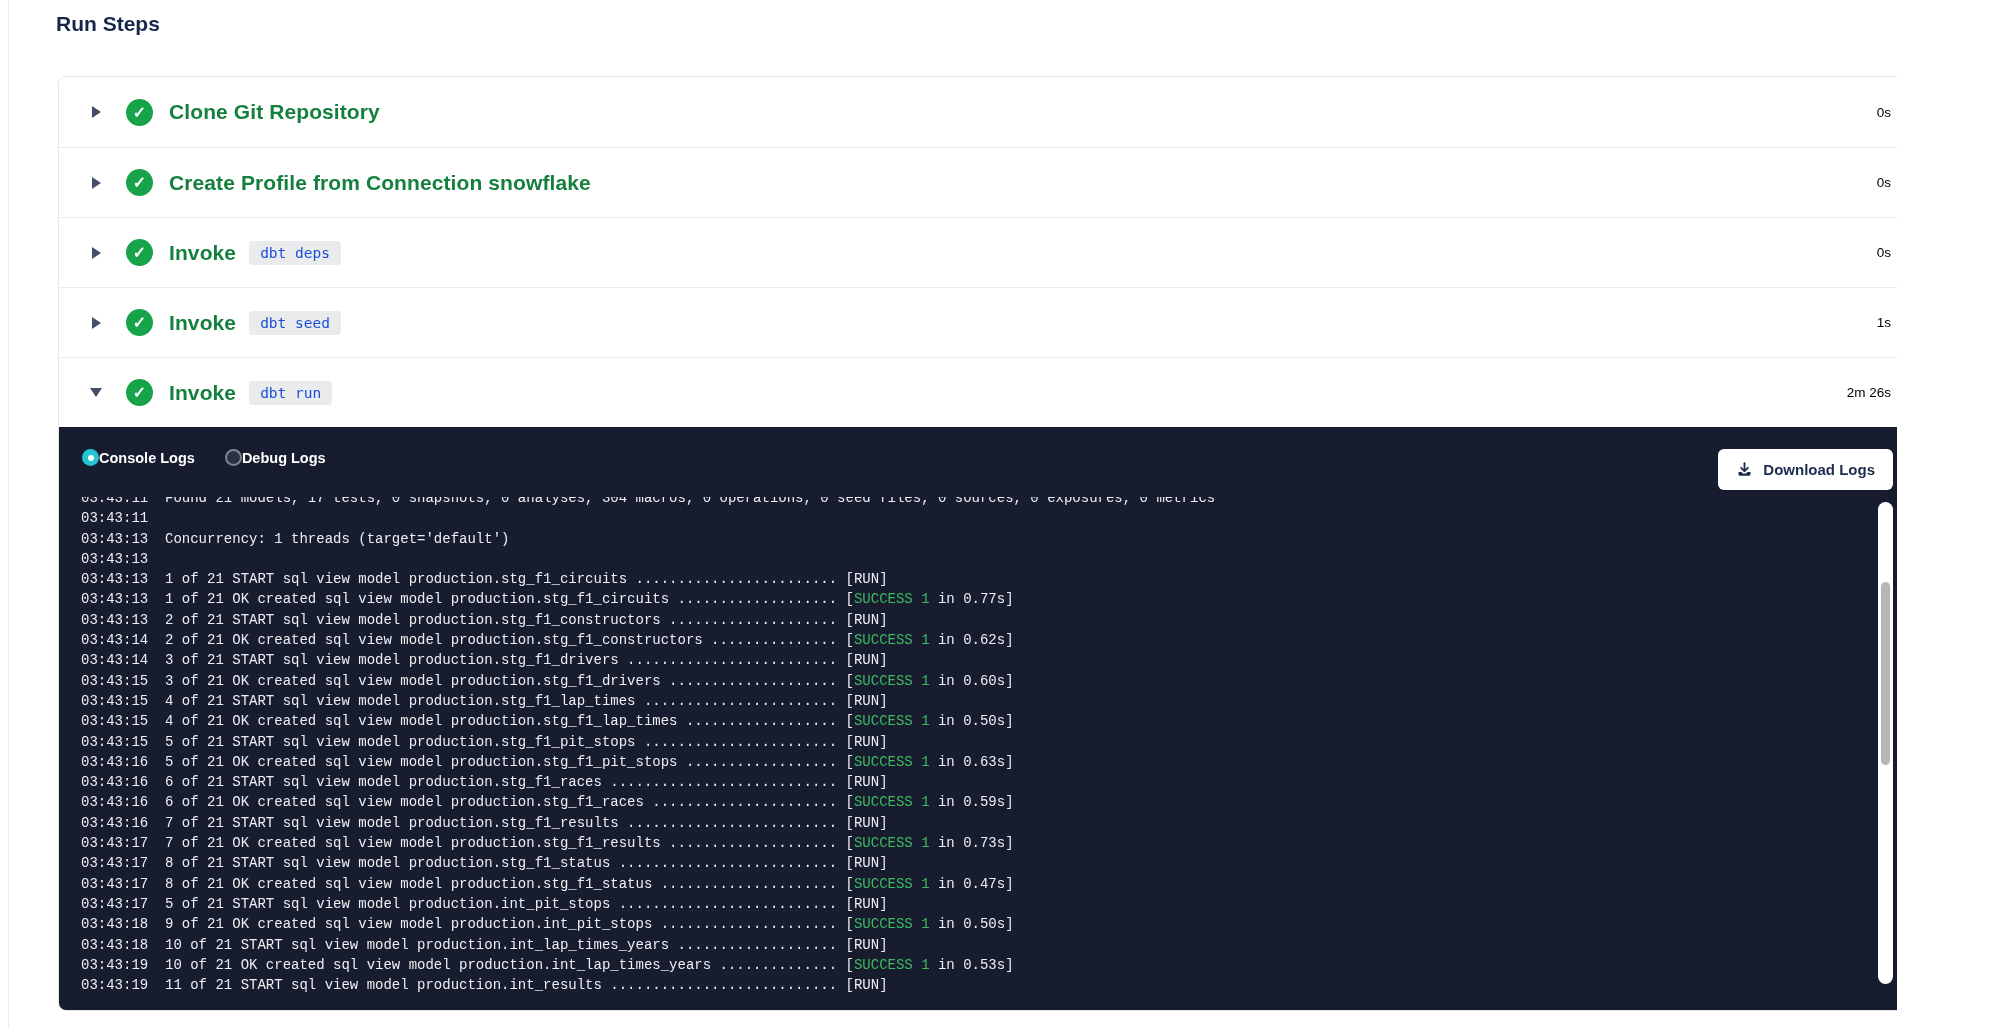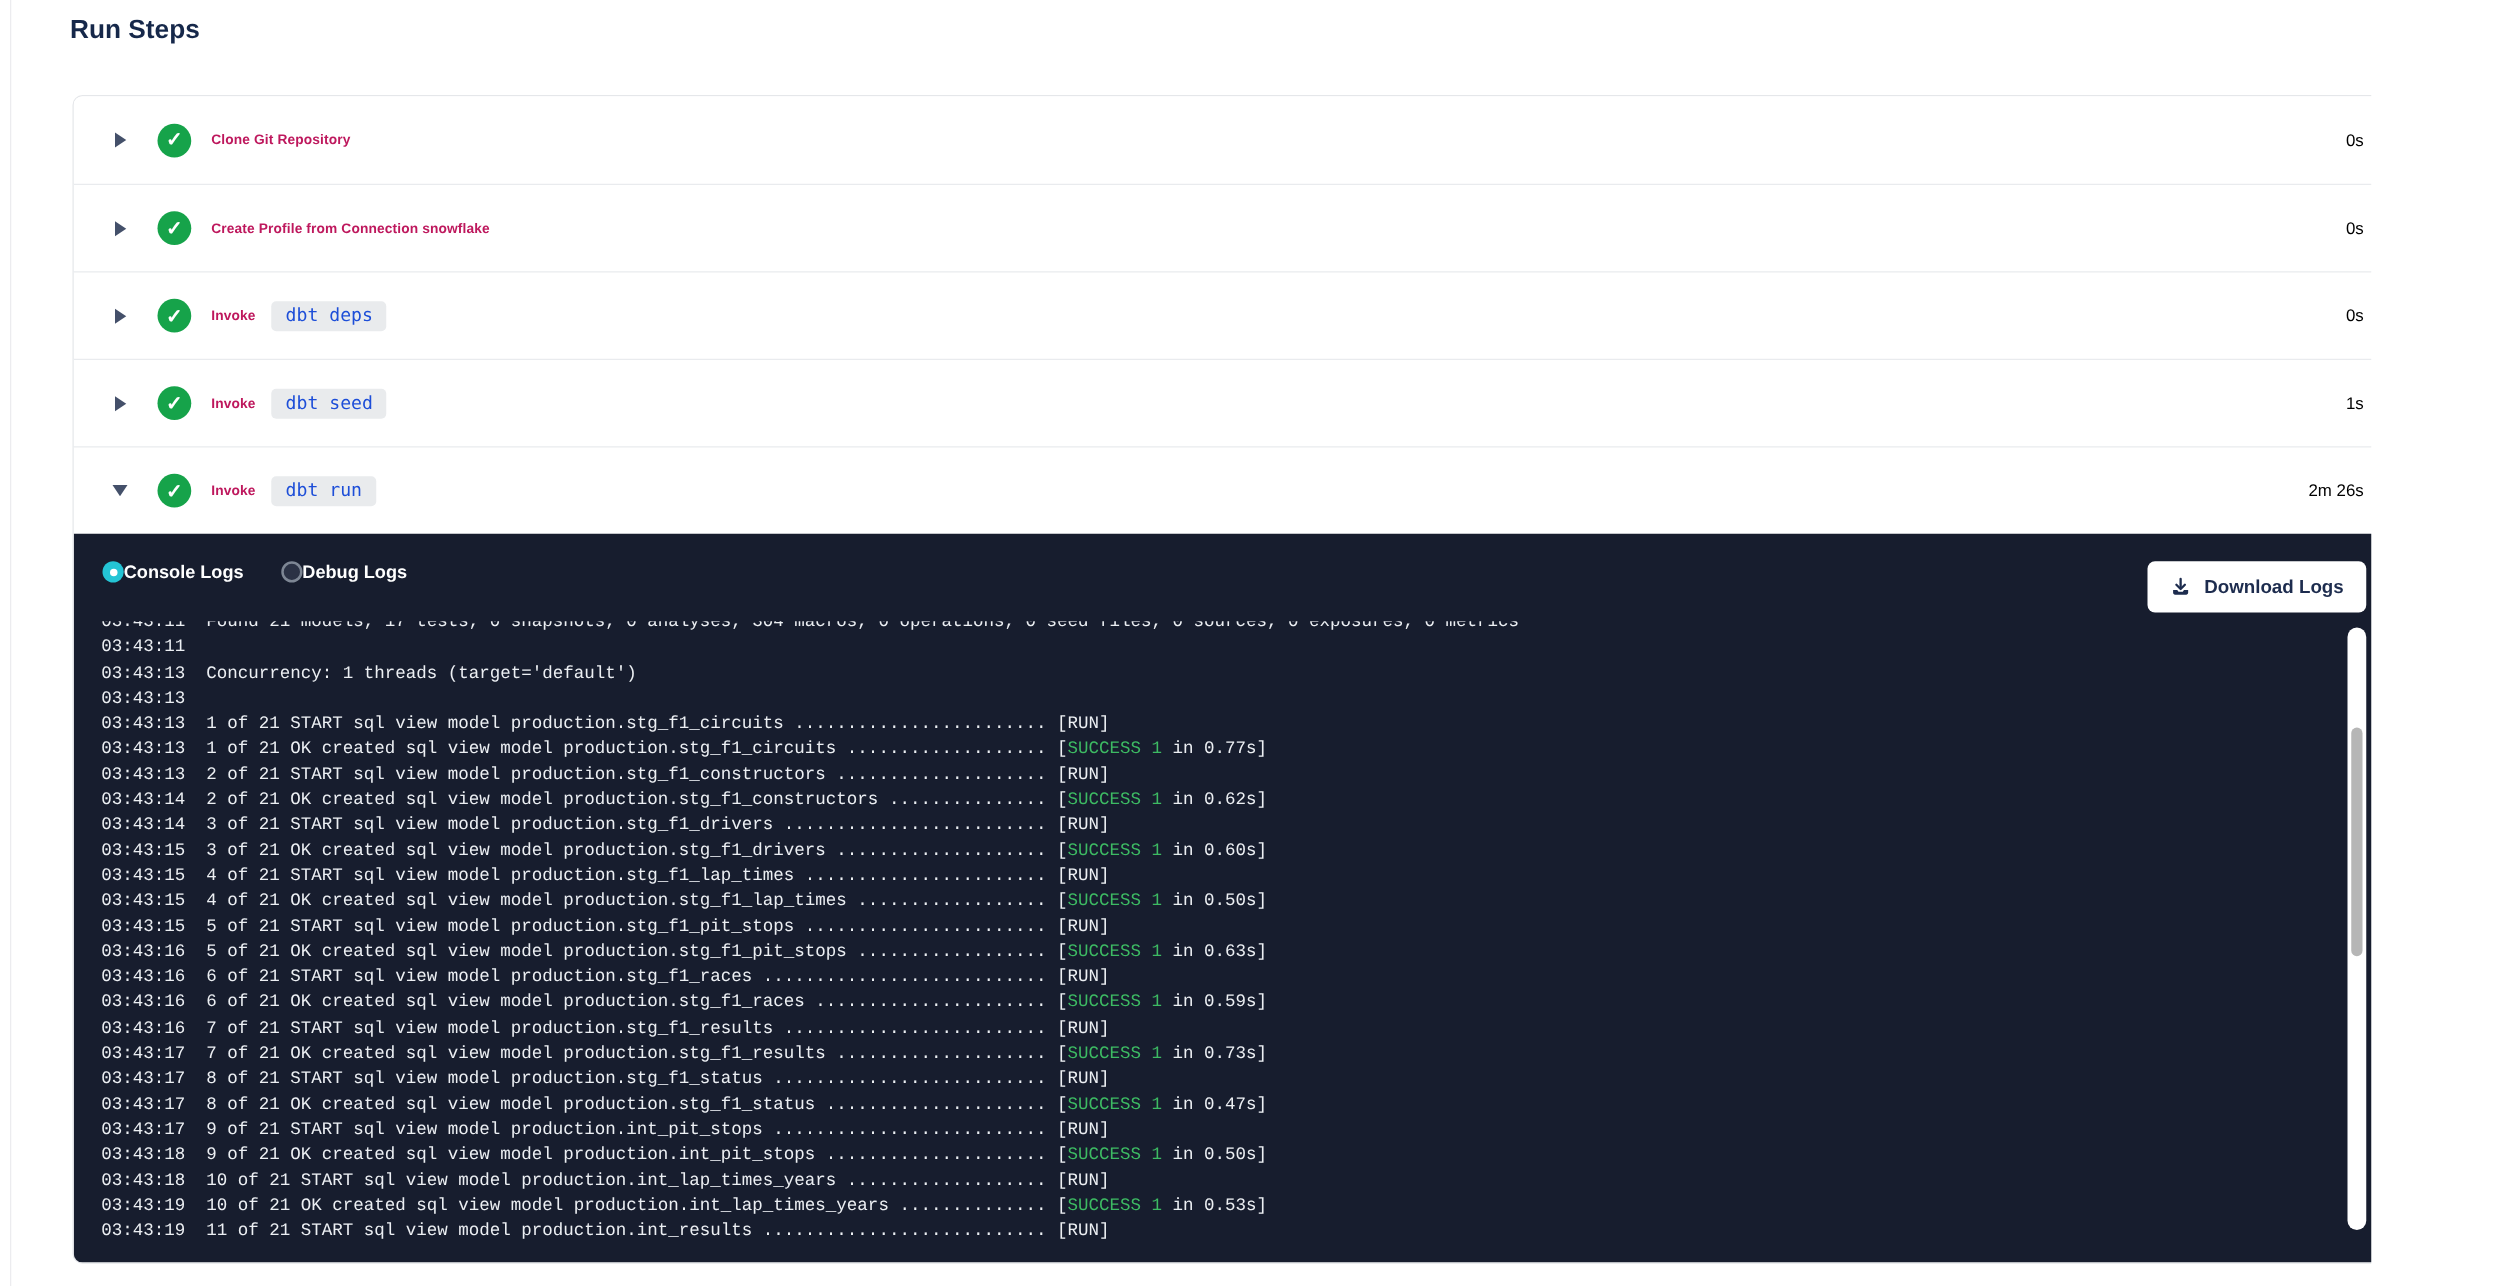--- a/index.html
+++ b/index.html
@@ -20,21 +20,21 @@
   .step-row { display:flex; align-items:center; height:70px; padding:0 22px 0 30px; background:#fff; }
   .step-row + .step-row, .step-row.after-row { border-top:1px solid #e9ebee; }
   .caret { width:14px; display:flex; justify-content:center; margin-right:23px; }
   .caret .tri-right { width:0; height:0; border-left:9px solid #44506a; border-top:6px solid transparent; border-bottom:6px solid transparent; }
   .caret .tri-down  { width:0; height:0; border-top:9px solid #44506a; border-left:6px solid transparent; border-right:6px solid transparent; }
   .check {
     width:27px; height:27px; border-radius:50%; margin-right:16px; flex:0 0 auto;
     display:flex; align-items:center; justify-content:center;
     color:#fff; font-size:16px; font-weight:700;
   }
-  .step-label { font-size:11px; font-weight:700; color:#be185d; letter-spacing:.1px; }
+  .step-label { font-size:21px; font-weight:700; color:#15803d; letter-spacing:.1px; }
   .cmd-chip {
     margin-left:13px; background:#e9ebed; border-radius:4px; padding:4px 11px;
     font-family:"DejaVu Sans Mono", monospace; font-size:14.5px; color:#1d4ed8;
   }
   .duration { margin-left:auto; font-size:13.5px; color:#000000; }
 
   .console {
     position:relative; height:583px; background:#171d2e; overflow:hidden;
   }
   .console-header { position:absolute; top:22px; left:23px; display:flex; align-items:center; gap:30px; }
@@ -165,21 +165,21 @@
             <div class="log-line">03:43:15  4 of 21 START sql view model production.stg_f1_lap_times ....................... [RUN]</div>
             <div class="log-line">03:43:15  4 of 21 OK created sql view model production.stg_f1_lap_times .................. [<span class="green">SUCCESS 1</span> in 0.50s]</div>
             <div class="log-line">03:43:15  5 of 21 START sql view model production.stg_f1_pit_stops ....................... [RUN]</div>
             <div class="log-line">03:43:16  5 of 21 OK created sql view model production.stg_f1_pit_stops .................. [<span class="green">SUCCESS 1</span> in 0.63s]</div>
             <div class="log-line">03:43:16  6 of 21 START sql view model production.stg_f1_races ........................... [RUN]</div>
             <div class="log-line">03:43:16  6 of 21 OK created sql view model production.stg_f1_races ...................... [<span class="green">SUCCESS 1</span> in 0.59s]</div>
             <div class="log-line">03:43:16  7 of 21 START sql view model production.stg_f1_results ......................... [RUN]</div>
             <div class="log-line">03:43:17  7 of 21 OK created sql view model production.stg_f1_results .................... [<span class="green">SUCCESS 1</span> in 0.73s]</div>
             <div class="log-line">03:43:17  8 of 21 START sql view model production.stg_f1_status .......................... [RUN]</div>
             <div class="log-line">03:43:17  8 of 21 OK created sql view model production.stg_f1_status ..................... [<span class="green">SUCCESS 1</span> in 0.47s]</div>
-            <div class="log-line">03:43:17  9 of 21 START sql view model production.int_pit_stops .......................... [RUN]</div>
+            <div class="log-line">03:43:17  5 of 21 START sql view model production.int_pit_stops .......................... [RUN]</div>
             <div class="log-line">03:43:18  9 of 21 OK created sql view model production.int_pit_stops ..................... [<span class="green">SUCCESS 1</span> in 0.50s]</div>
             <div class="log-line">03:43:18  10 of 21 START sql view model production.int_lap_times_years ................... [RUN]</div>
             <div class="log-line">03:43:19  10 of 21 OK created sql view model production.int_lap_times_years .............. [<span class="green">SUCCESS 1</span> in 0.53s]</div>
             <div class="log-line">03:43:19  11 of 21 START sql view model production.int_results ........................... [RUN]</div>
           </div>
       </div>
 
       <div class="scrollbar-track">
         <div class="scrollbar-thumb"></div>
       </div>

